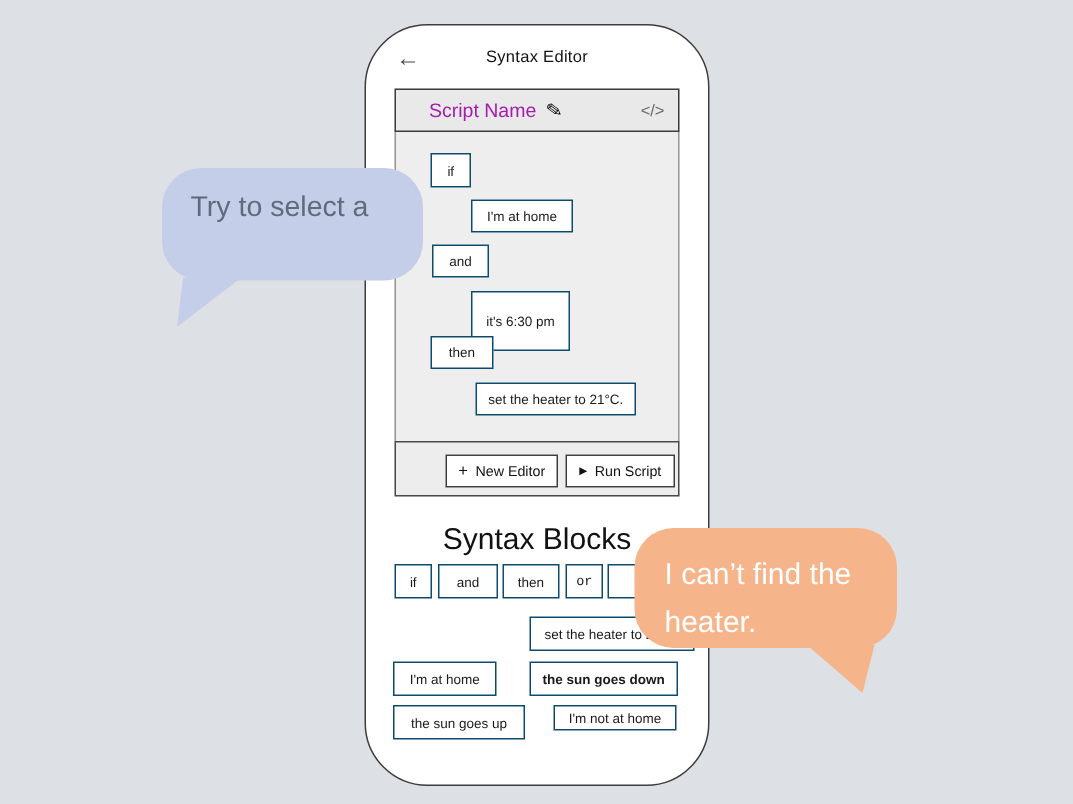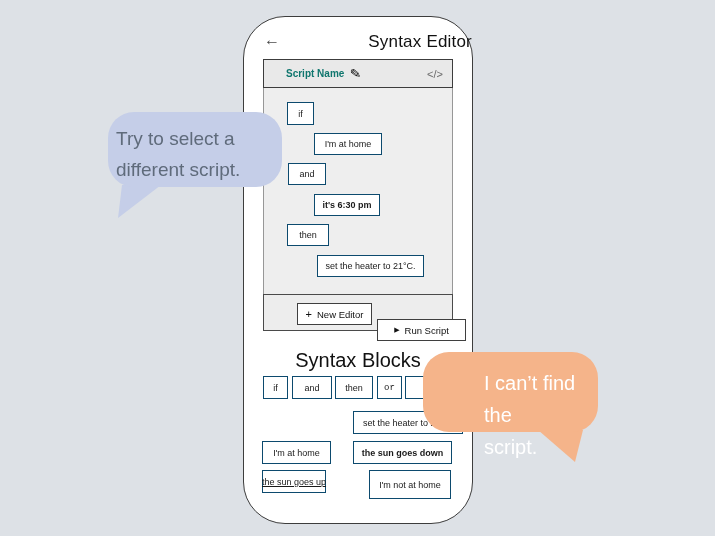--- a/index.html
+++ b/index.html
@@ -4,28 +4,28 @@
 <style>
   html,body{margin:0;padding:0;}
   body{font-family:"Liberation Sans","DejaVu Sans",sans-serif;}
   #stage{position:relative;width:715px;height:536px;background:#dde1e6;overflow:hidden;}
 
   
   .phone{position:absolute;left:243px;top:16px;width:230px;height:508px;background:#ffffff;
          border:1px solid #3d3d3d;border-radius:42px;box-sizing:border-box;}
 
   .back{position:absolute;left:20px;top:15px;font-size:16px;color:#4a4a4a;line-height:16px;cursor:default;}
-  .apptitle{position:absolute;left:0;top:15px;width:100%;text-align:right;font-size:17px;
+  .apptitle{position:absolute;left:0;top:15px;width:100%;text-align:center;font-size:11px;
             font-weight:500;color:#111;letter-spacing:.2px;}
 
   
   .panel{position:absolute;left:19px;top:42px;width:190px;}
   .namebar{position:relative;height:29px;background:#e9e9e9;border:1px solid #3c3c3c;
            box-sizing:border-box;display:flex;align-items:center;}
-  .namebar .nm{margin-left:22px;font-size:10px;color:#0f766e;font-weight:bold;}
+  .namebar .nm{margin-left:22px;font-size:13px;color:#a21caf;}
   .namebar .pencil{margin-left:6px;font-size:13px;color:#000;transform:rotate(-8deg);}
   .namebar .code{margin-left:auto;margin-right:9px;font-size:11px;color:#6b6b6b;letter-spacing:0px;}
   .area{position:relative;height:206px;background:#eeeeee;border-left:1px solid #979797;
         border-right:1px solid #979797;box-sizing:border-box;}
   .footer{position:relative;height:37px;background:#ededed;border:1px solid #4a4a4a;box-sizing:border-box;}
 
   .blk{position:absolute;background:#fff;border:1px solid #0c4a6e;box-sizing:border-box;
        display:flex;align-items:center;justify-content:center;font-size:9px;color:#1a1a1a;
        white-space:nowrap;}
 
@@ -34,23 +34,23 @@
        white-space:nowrap;}
   .btn .plus{font-size:11px;line-height:9px;}
   .btn .play{font-size:7px;}
 
   .palette-title{position:absolute;left:0;top:332px;width:100%;text-align:center;
                  font-size:20px;font-weight:500;color:#111;}
 
   
   .bubble{position:absolute;border-radius:26px;z-index:20;box-sizing:border-box;}
   .bubble-blue{left:108px;top:112px;width:174px;height:75px;background:#c5cee8;
-               padding:11px 0 0 8px;font-size:19px;line-height:31px;color:#5f6b7b;}
+               padding:11px 0 0 19px;font-size:19px;line-height:31px;color:#5f6b7b;}
   .bubble-orange{left:423px;top:352px;width:175px;height:80px;background:#f5b48a;
-                 padding:15px 0 0 61px;font-size:20px;line-height:32px;color:#ffffff;}
+                 padding:15px 0 0 20px;font-size:20px;line-height:32px;color:#ffffff;}
   .tail{position:absolute;z-index:19;}
 </style>
 </head>
 <body>
 
 <div id="stage">
 
   <div class="phone">
 
     <div class="back">←</div>
@@ -60,63 +60,62 @@
       <div class="namebar">
         <span class="nm">Script Name</span>
         <span class="pencil">✎</span>
         <span class="code">&lt;/&gt;</span>
       </div>
 
       <div class="area">
         <div class="blk" style="left:23px;top:14px;width:27px;height:23px;">if</div>
         <div class="blk" style="left:50px;top:45px;width:68px;height:22px;">I'm at home</div>
         <div class="blk" style="left:24px;top:75px;width:38px;height:22px;">and</div>
-        <div class="blk" style="left:50px;top:106px;width:66px;height:22px;font-weight:bold;">it's 6:30 pm</div>
+        <div class="blk" style="left:50px;top:106px;width:66px;height:40px;">it's 6:30 pm</div>
         <div class="blk" style="left:23px;top:136px;width:42px;height:22px;">then</div>
         <div class="blk" style="left:53px;top:167px;width:107px;height:22px;">set the heater to 21°C.</div>
       </div>
 
       <div class="footer">
         <div class="btn" style="left:33px;top:8px;width:75px;height:22px;">
           <span class="plus">+</span>
           <span>New Editor</span>
         </div>
-        <div class="btn" style="left:113px;top:24px;width:89px;height:22px;">
+        <div class="btn" style="left:113px;top:8px;width:73px;height:22px;">
           <span class="play">▶</span>
           <span>Run Script</span>
         </div>
       </div>
     </div>
 
     <div class="palette-title">Syntax Blocks</div>
 
     <div class="blk" style="left:19px;top:359px;width:25px;height:23px;">if</div>
     <div class="blk" style="left:48px;top:359px;width:40px;height:23px;">and</div>
     <div class="blk" style="left:91px;top:359px;width:38px;height:23px;">then</div>
     <div class="blk" style="left:133px;top:359px;width:25px;height:23px;font-family:Liberation Mono, monospace;">or</div>
     <div class="blk" style="left:161px;top:359px;width:58px;height:23px;">when</div>
 
     <div class="blk" style="left:109px;top:394px;width:110px;height:23px;">set the heater to 21°C.</div>
 
     <div class="blk" style="left:18px;top:424px;width:69px;height:23px;">I'm at home</div>
     <div class="blk" style="left:109px;top:424px;width:99px;height:23px;font-weight:bold;">the sun goes down</div>
 
-    <div class="blk" style="left:18px;top:453px;width:64px;height:23px;text-decoration:underline;">the sun goes up</div>
-    <div class="blk" style="left:125px;top:453px;width:82px;height:29px;">I'm not at home</div>
+    <div class="blk" style="left:18px;top:453px;width:88px;height:23px;">the sun goes up</div>
+    <div class="blk" style="left:125px;top:453px;width:82px;height:17px;">I'm not at home</div>
   </div>
 
   <div class="bubble bubble-blue">
     <div>Try to select a</div>
-    <div>different script.</div>
   </div>
   <svg class="tail" style="left:108px;top:185px;" width="60" height="35">
     <polygon points="14,0 53,0 10,33" fill="#c5cee8"></polygon>
   </svg>
 
   <div class="bubble bubble-orange">
     <div>I can’t find the</div>
-    <div>script.</div>
+    <div>heater.</div>
   </div>
   <svg class="tail" style="left:530px;top:430px;" width="56" height="34">
     <polygon points="8,0 53,0 45,32" fill="#f5b48a"></polygon>
   </svg>
 
 </div>
 
 </body></html>

